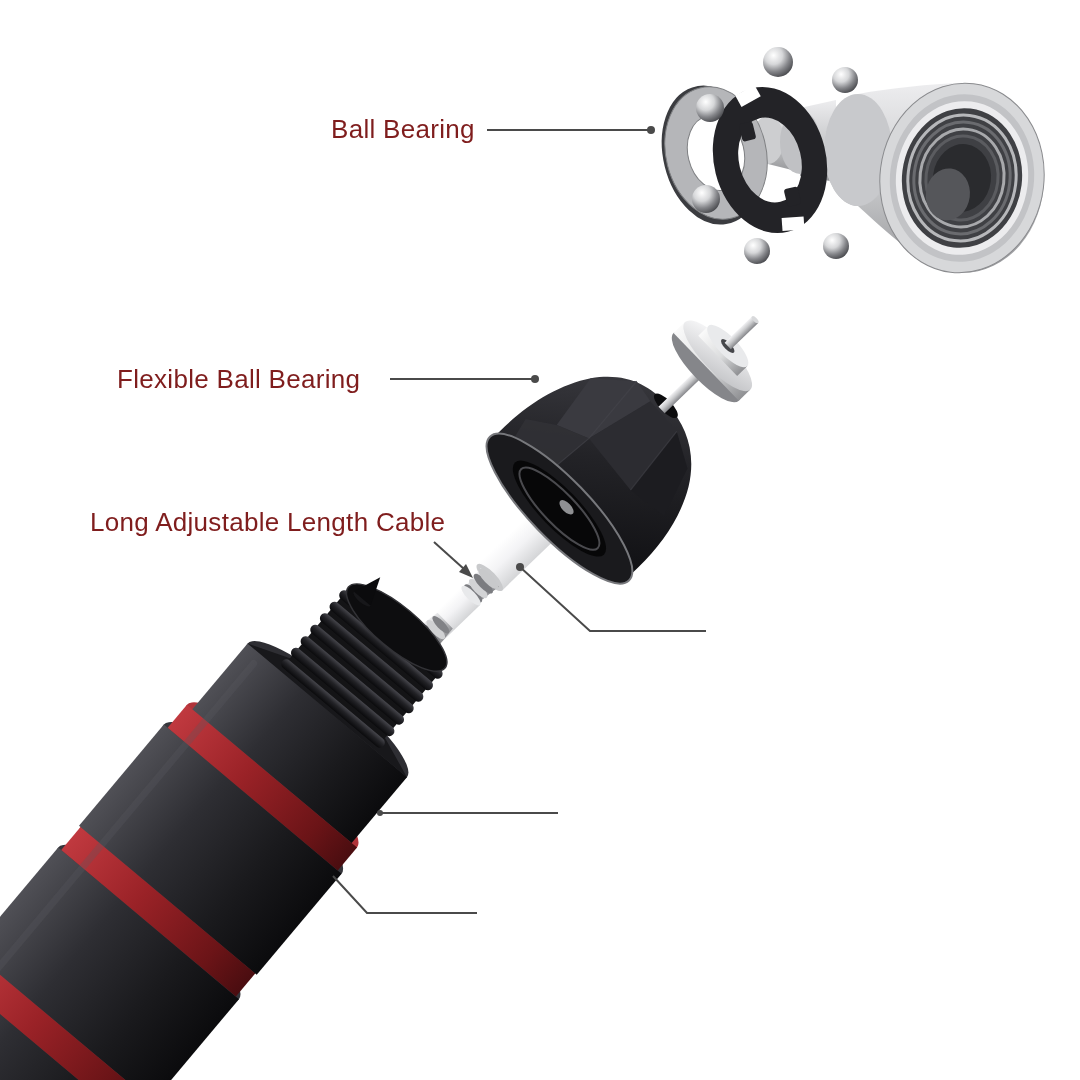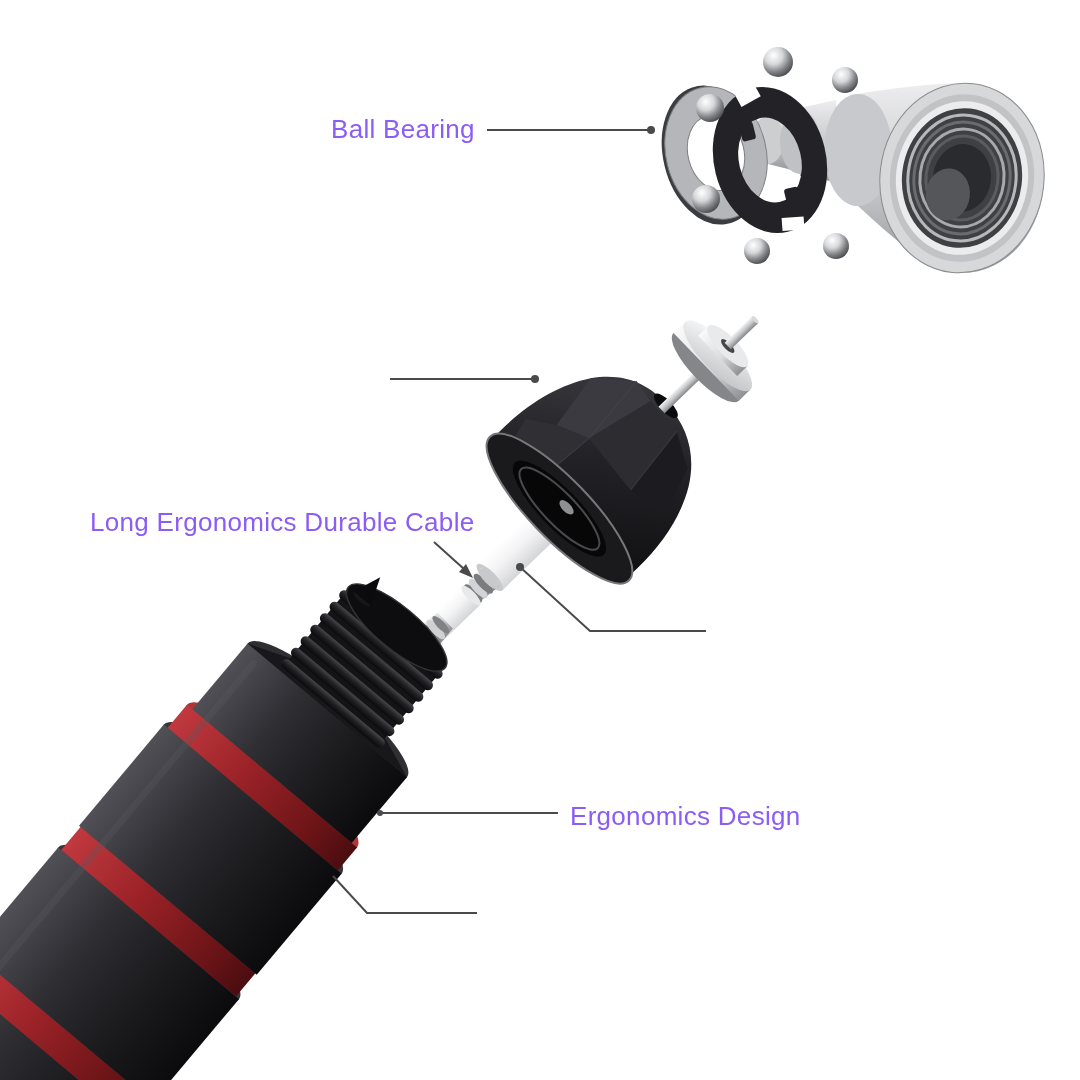--- a/index.html
+++ b/index.html
@@ -3,21 +3,21 @@
 <meta charset="utf-8">
 <style>
   html,body{margin:0;padding:0;background:#ffffff;}
   .stage{
     position:relative;width:1080px;height:1080px;background:#ffffff;overflow:hidden;
     font-family:"Liberation Sans","DejaVu Sans",sans-serif;
   }
   .stage svg{position:absolute;left:0;top:0;}
   .callout{
     position:absolute;font-size:26px;font-weight:400;letter-spacing:.3px;
-    color:#8b5cf6;white-space:nowrap;line-height:34px;
+    color:#7f1d1d;white-space:nowrap;line-height:34px;
   }
   .cl-ball{left:331px;top:112px;}
   .cl-flex{left:117px;top:362px;}
   .cl-cable{left:90px;top:505px;}
   .cl-rope{left:722px;top:616px;}
   .cl-ergo{left:570px;top:799px;}
   .cl-sponge{left:491px;top:898px;}
 </style>
 </head>
 <body>
@@ -279,15 +279,15 @@
       <line x1="380" y1="813" x2="558" y2="813"></line>
       <circle cx="380" cy="813" r="3" fill="#4a4a4a" stroke="none"></circle>
     </g>
     <g>
       <polyline points="333,876 367,913 477,913"></polyline>
     </g>
   </g>
 </svg>
 
   <div class="callout cl-ball">Ball Bearing</div>
-  <div class="callout cl-cable">Long Ergonomics Durable Cable</div>
-  <div class="callout cl-ergo">Ergonomics Design</div>
+  <div class="callout cl-flex">Flexible Ball Bearing</div>
+  <div class="callout cl-cable">Long Adjustable Length Cable</div>
 </div>
 
 </body></html>

